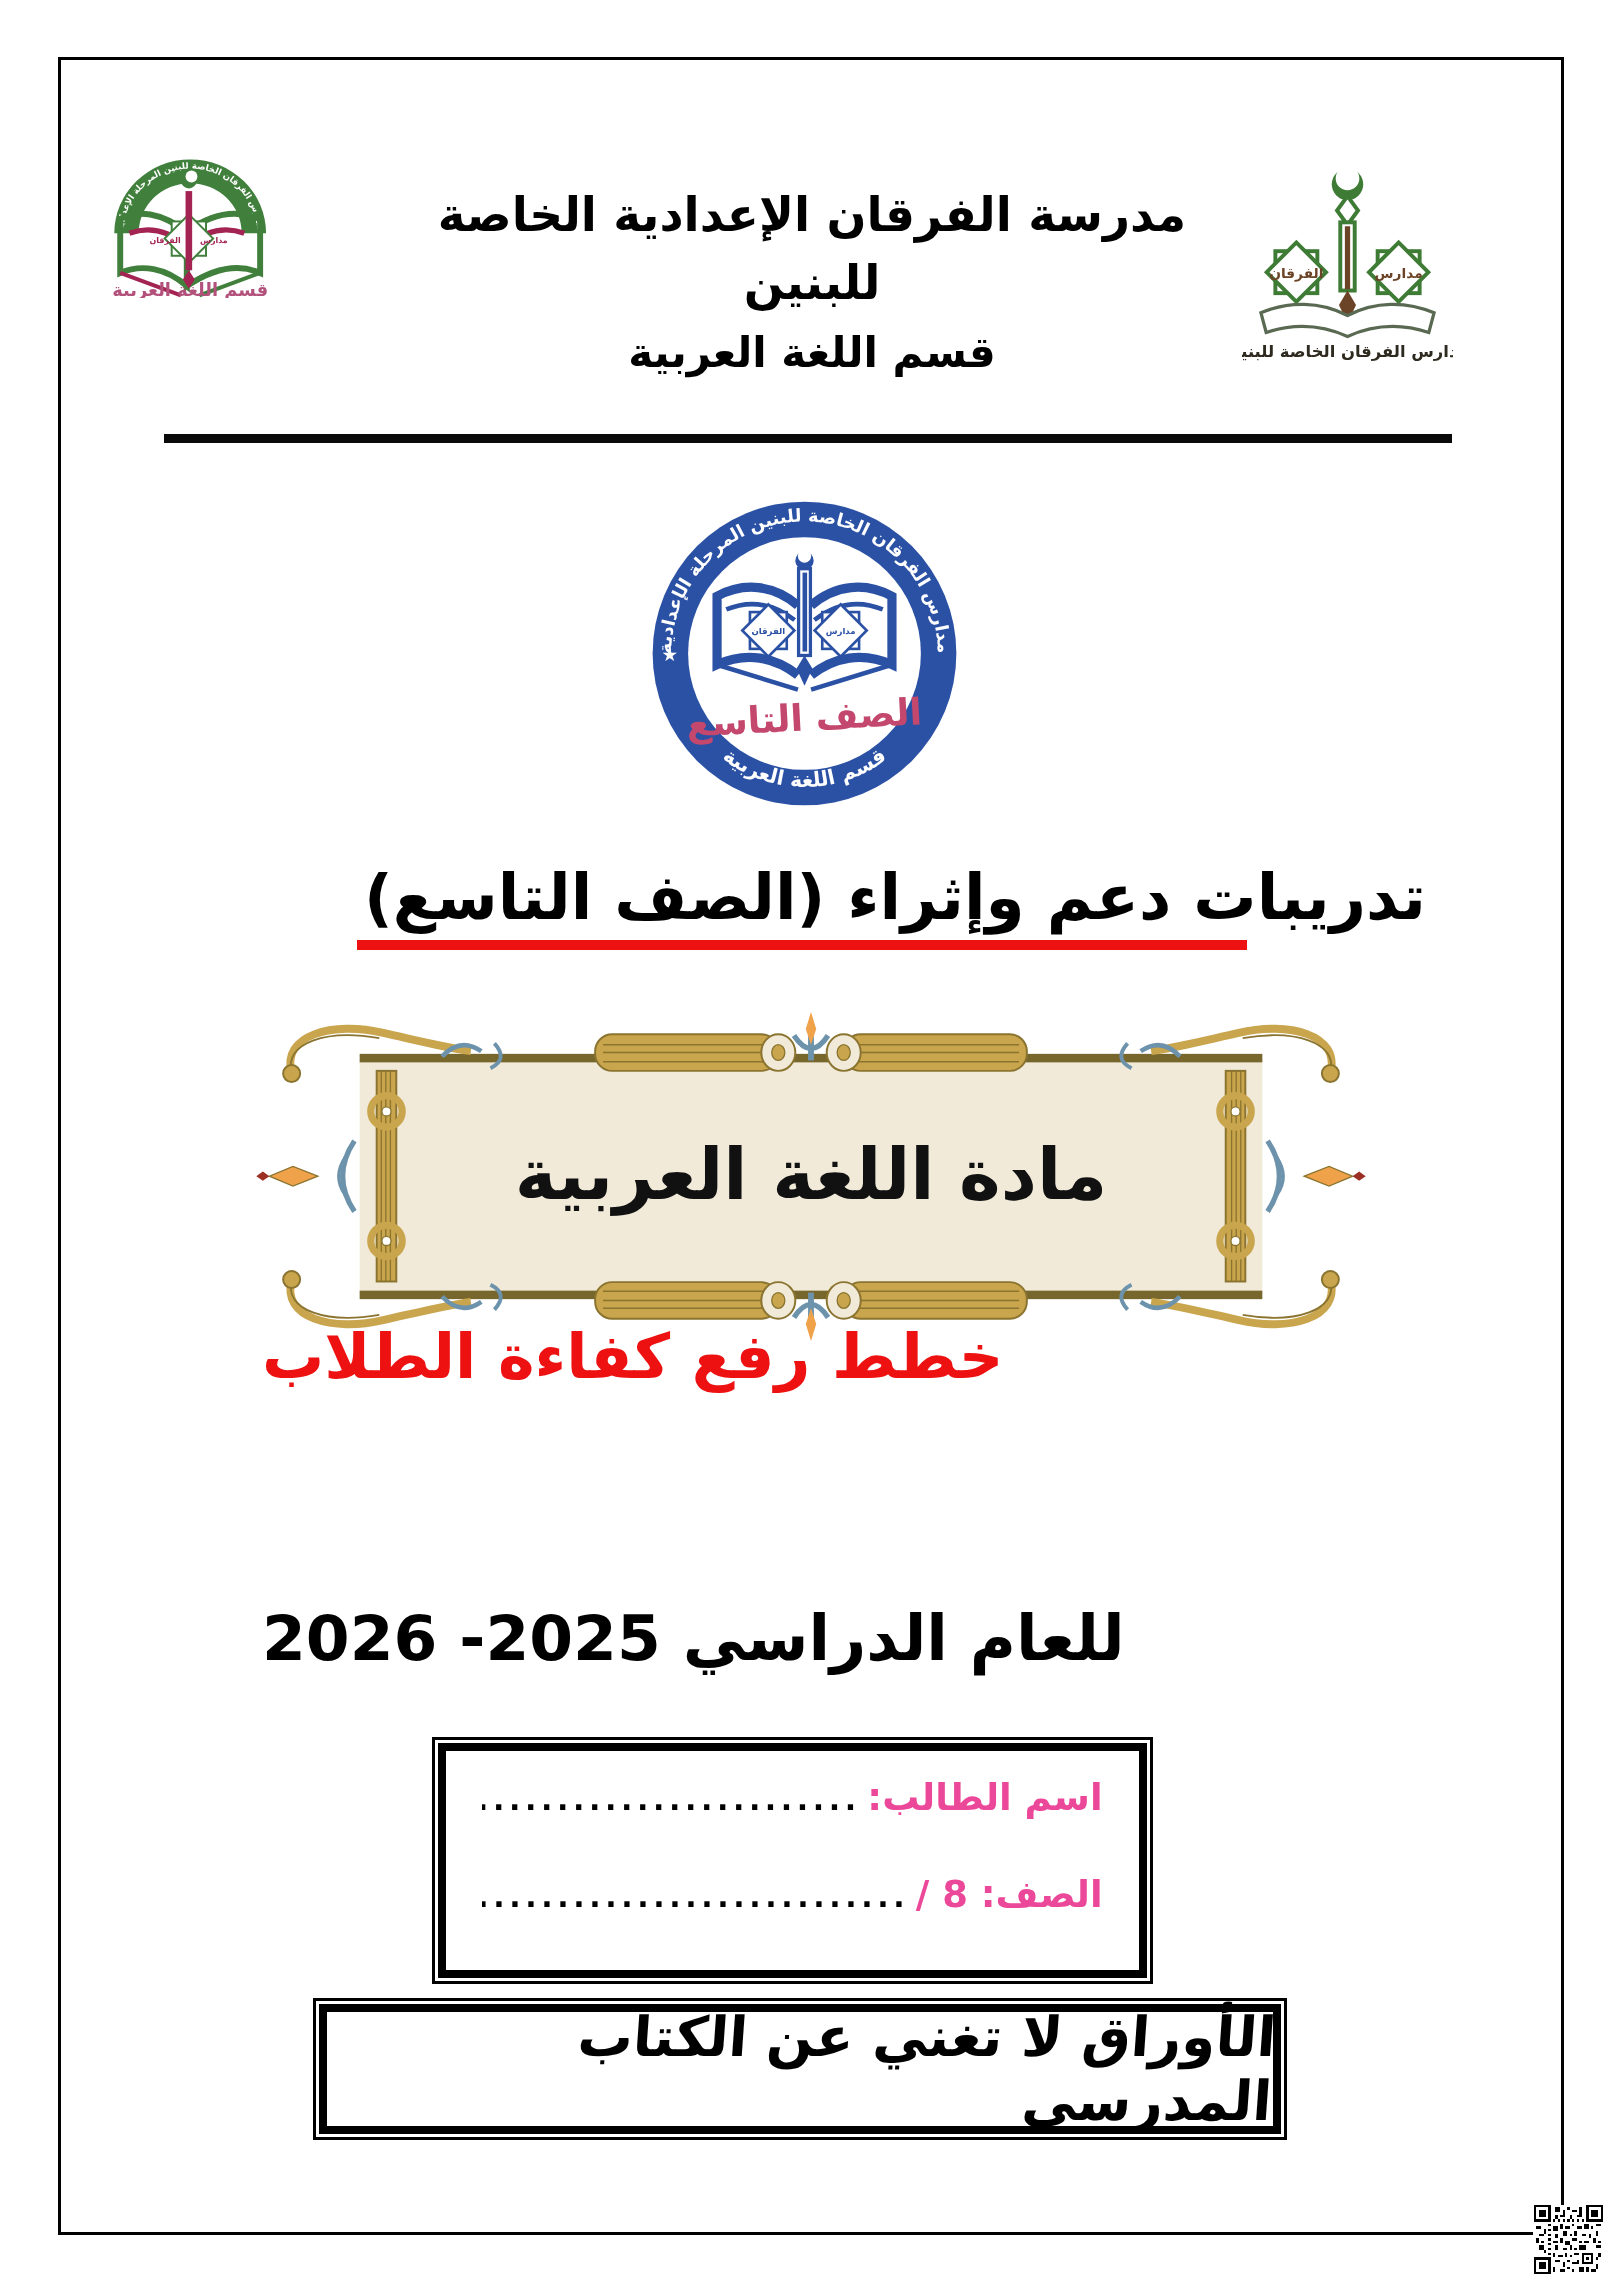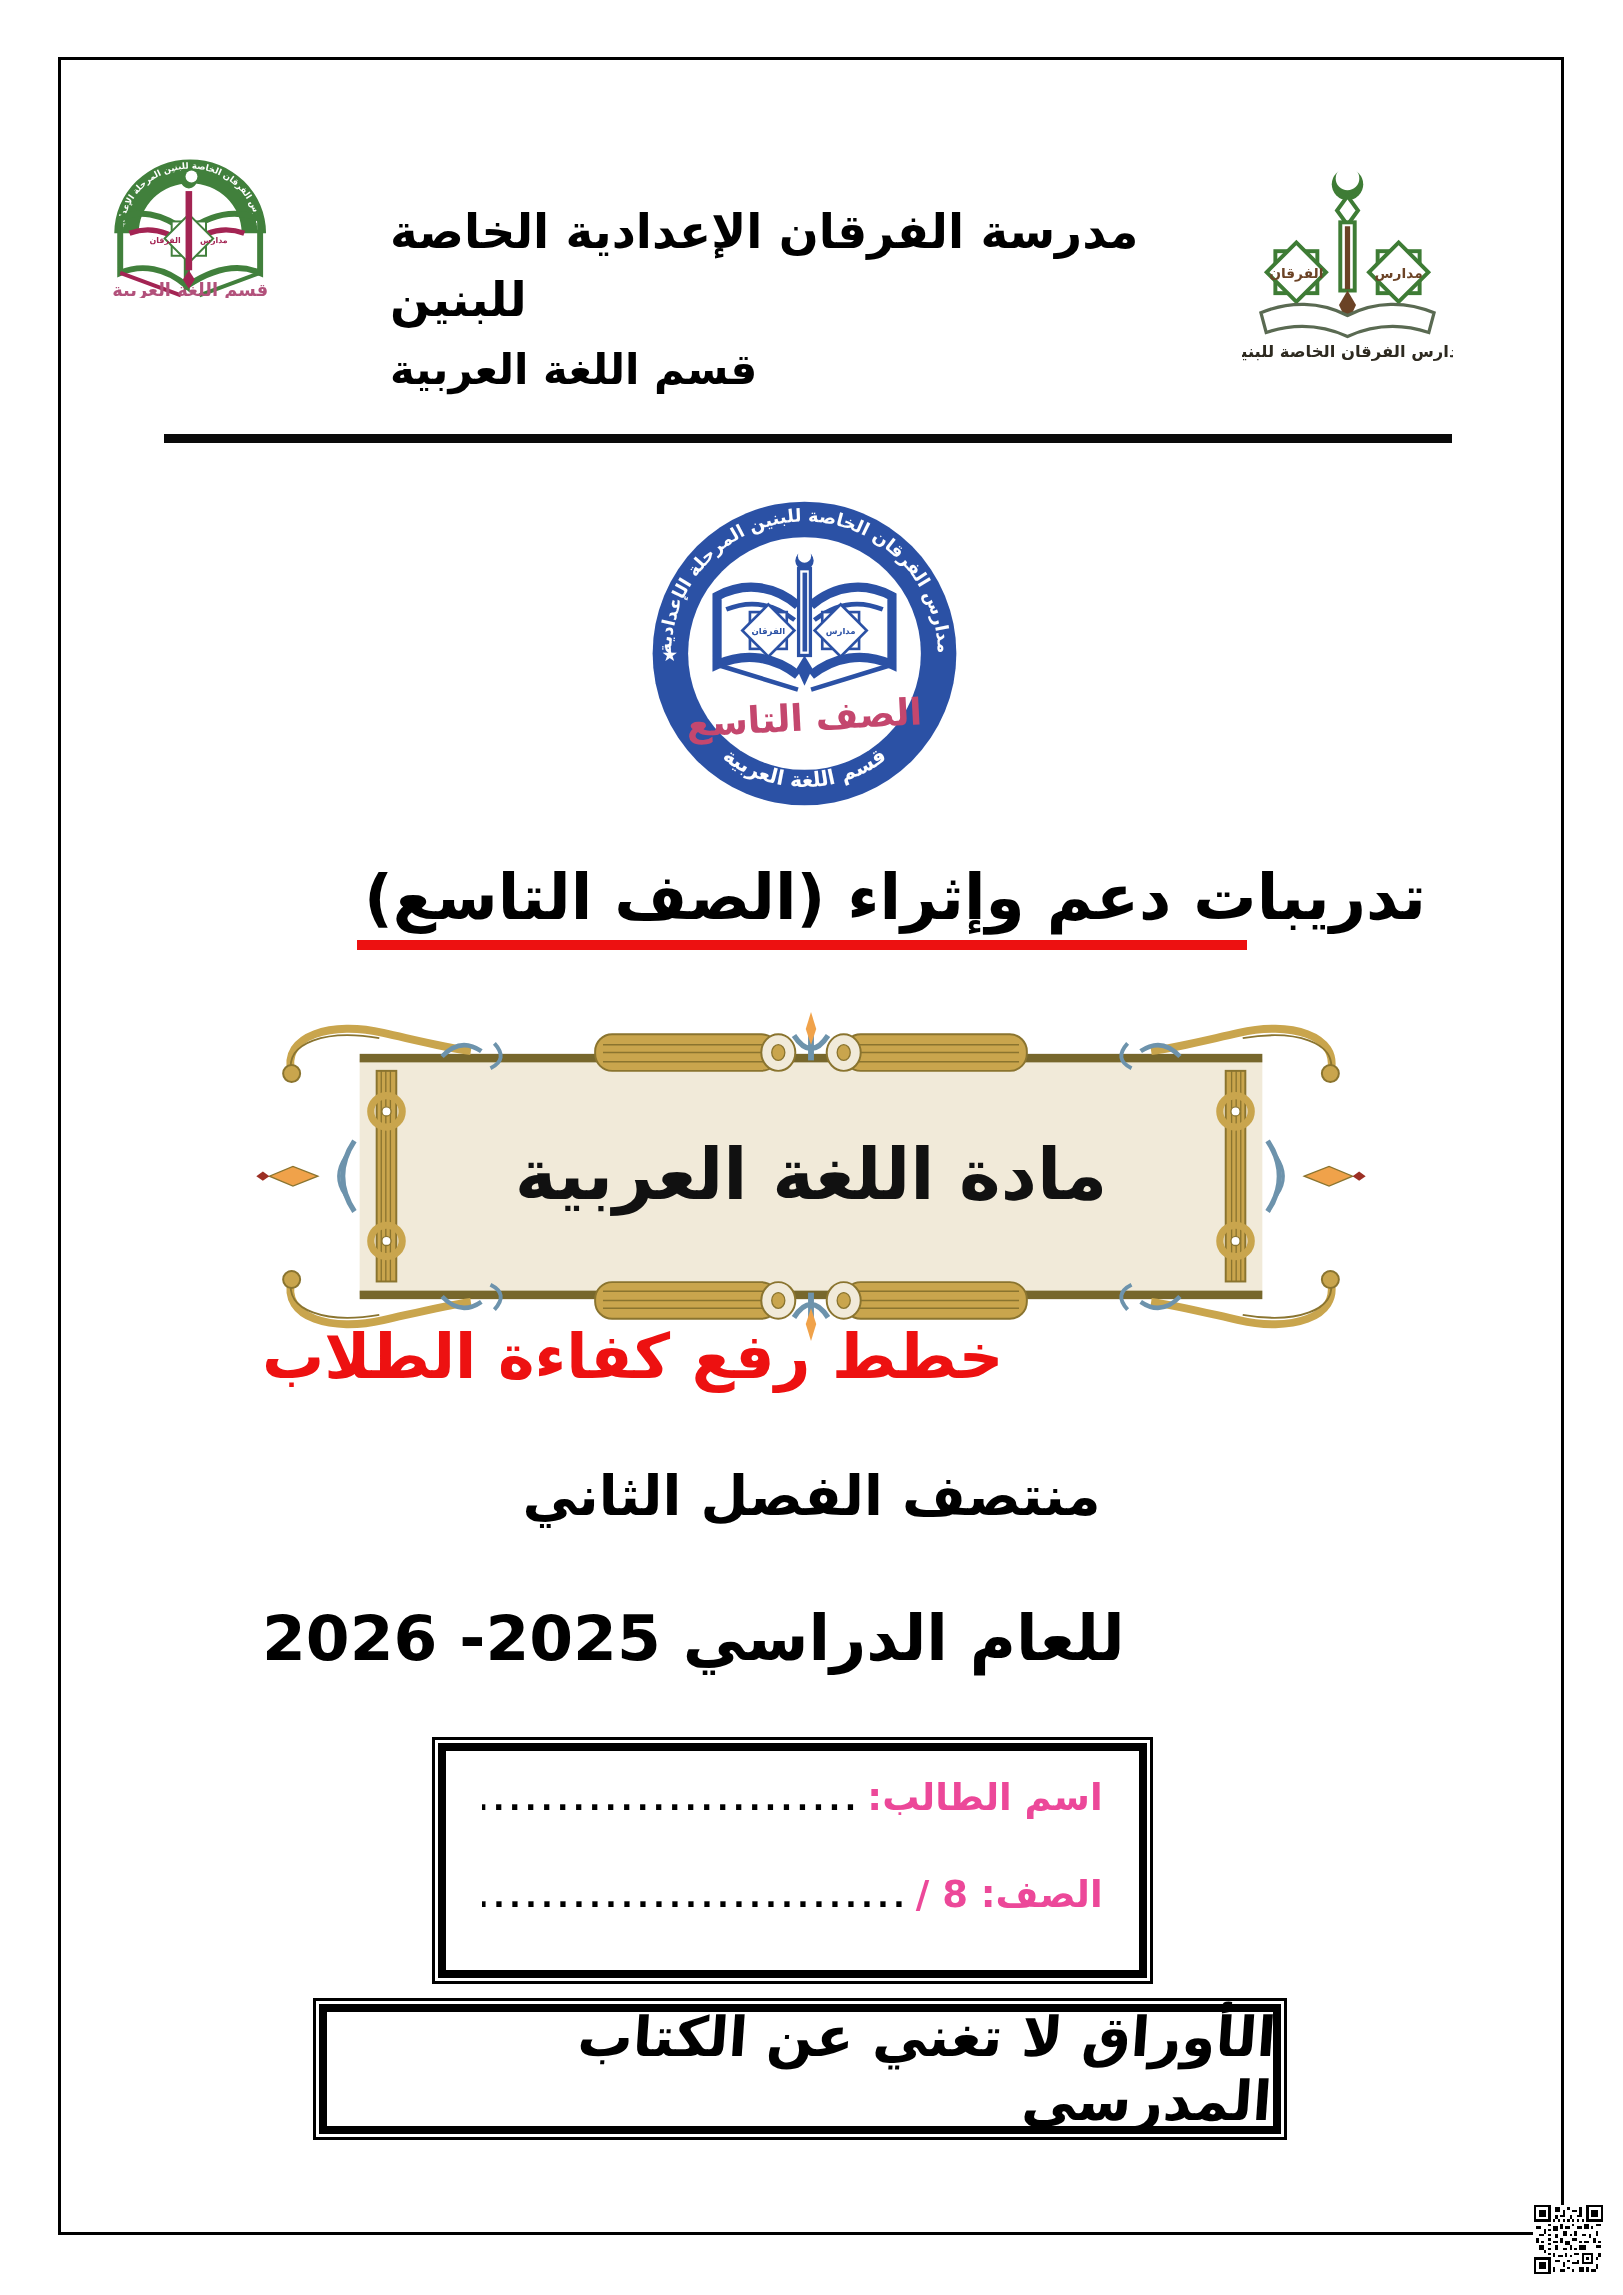--- a/index.html
+++ b/index.html
@@ -1,20 +1,20 @@
 <!DOCTYPE html>
 <html lang="ar" dir="rtl" style="font-size:10.5px"><head>
 <meta charset="utf-8">
 <style>
   html,body{margin:0;padding:0;background:#ffffff;}
   .page{position:relative;width:1623px;height:2295px;background:#fff;overflow:hidden;
         font-family:"DejaVu Sans", sans-serif;}
   .abs{position:absolute;}
   .page-border{left:58px;top:57px;width:1500px;height:2172px;border:3.9px solid #000;}
-  .header-text{left:390px;top:198px;width:844px;text-align:left;color:#000;direction:rtl;}
+  .header-text{left:390px;top:181px;width:844px;text-align:center;color:#000;direction:rtl;}
   .header-line1{font-size:47px;font-weight:bold;line-height:1.45;}
   .header-line2{font-size:42px;font-weight:bold;line-height:1.3;margin-top:9.2px;}
   .logo-left{left:103px;top:133px;width:175px;height:165px;}
   .logo-right{left:1242px;top:162px;width:211px;height:200px;}
   .separator{left:164px;top:434px;width:1288px;height:8.5px;background:#0a0a0a;}
   .logo-center{left:650px;top:499px;width:309px;height:309px;}
   .title-red{left:196px;top:859px;width:1230px;text-align:right;color:#000000;
              font-size:63px;font-weight:bold;direction:rtl;line-height:1.25;}
   .title-underline{left:357px;top:940px;width:890px;height:9.8px;background:#ed1111;}
   .banner{left:255px;top:1008px;width:1112px;height:337px;text-align:right;}
@@ -217,21 +217,20 @@
       <use href="#swirlL" transform="matrix(-1,0,0,-1,1700,515)"></use>
 
       <use href="#sideL"></use>
       <use href="#sideL" transform="matrix(-1,0,0,1,1700,0)"></use>
 
       <text x="850" y="292" font-size="108" font-weight="bold" fill="#111111" text-anchor="middle">مادة اللغة العربية</text>
     </svg>
   </div>
 
   <div class="abs subtitle-red">خطط رفع كفاءة الطلاب</div>
-  <div class="abs subtitle-black">منتصف الفصل الثاني</div>
   <div class="abs year-line">للعام الدراسي 2025- 2026</div>
 
   <div class="abs info-box">
     <div class="info-box-inner">
       <div class="ibrow">
         <span class="iblabel">اسم الطالب:</span>
         <span class="ibdots">......................................</span>
       </div>
       <div class="ibrow second">
         <span class="iblabel">الصف: 8 /</span>

